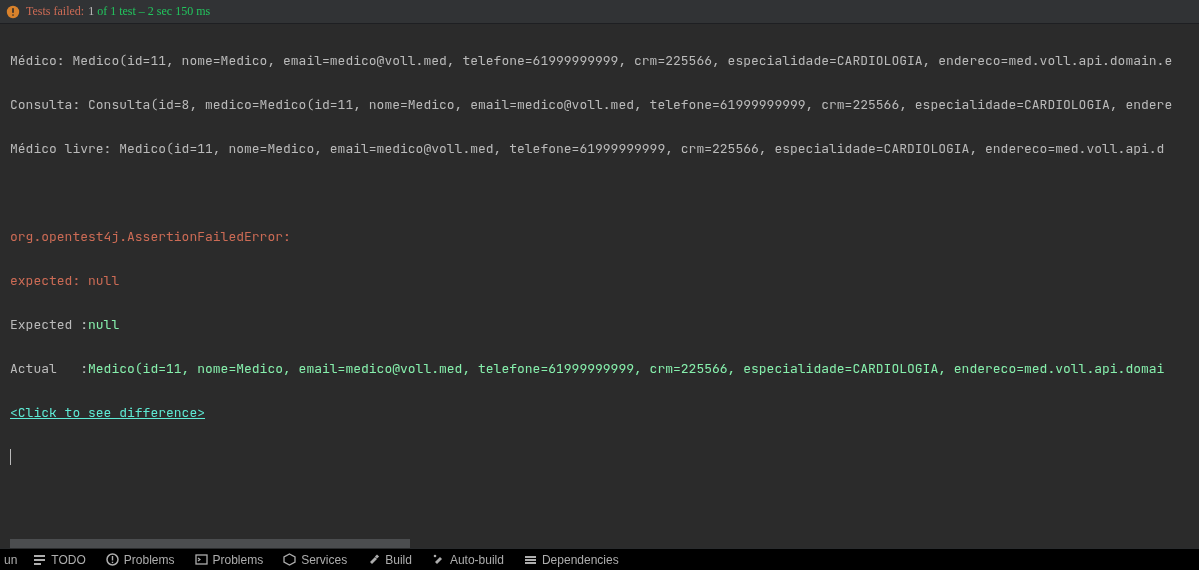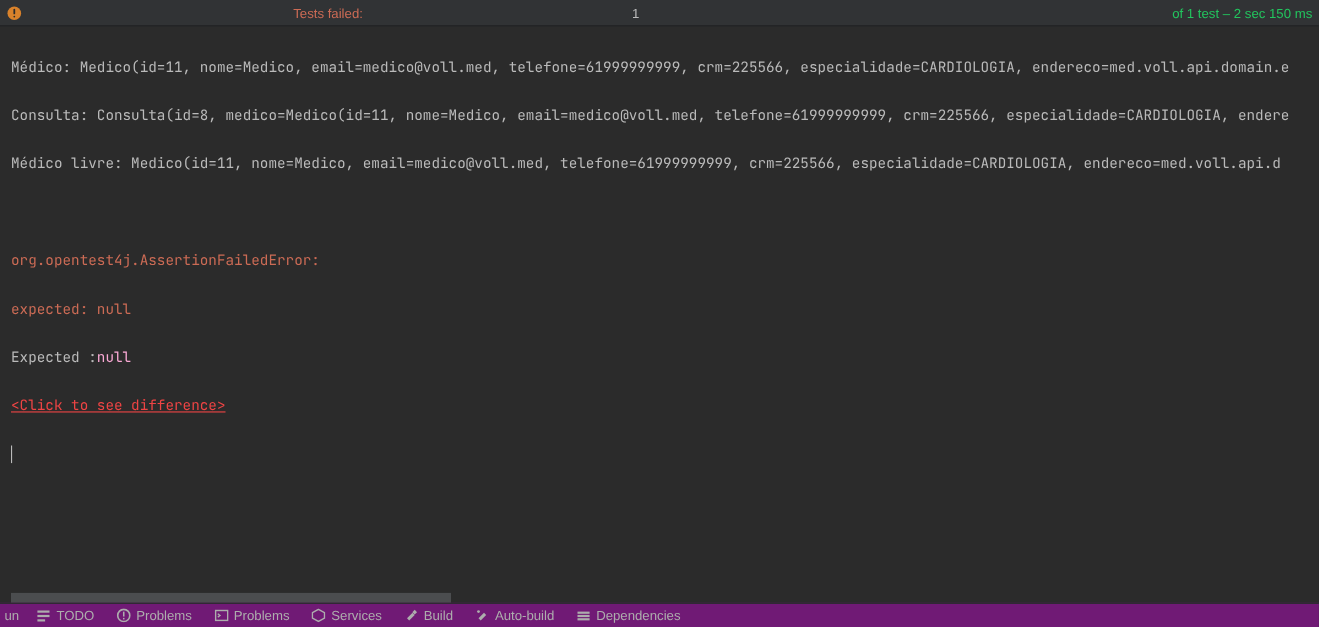--- a/index.html
+++ b/index.html
@@ -13,58 +13,57 @@
     overflow: hidden;
     position: relative;
   }
   .header {
     background: #313335;
     height: 24px;
     display: flex;
     align-items: center;
     padding: 0 6px;
     border-bottom: 1px solid #1e1f22;
-    font-family: Liberation Sans, sans-serif;
+    font-family: Liberation Serif, serif;
     font-size: 12px;
     color: #999;
-    justify-content: space-between;
   }
   .header .warn-icon { margin-right: 6px; display: inline-flex; }
   .header .fail-label { color: #cc6b55; font-weight: 500; margin-right: 4px; }
   .header .count { color: #bbb; }
   .header .rest { color: #22c55e; }
   .console {
     padding: 4px 23px 0 10px;
     line-height: 22px;
     white-space: pre;
     overflow: hidden;
     height: 522px;
   }
   .line { height: 22px; }
   .t-plain { color: #bababa; }
   .t-error { color: #cc6b55; }
-  .t-orange { color: #f9a8d4; }
-  .t-link { color: #ef4444; text-decoration: underline; cursor: pointer; }
+  .t-orange { color: #86efac; }
+  .t-link { color: #5eead4; text-decoration: underline; cursor: pointer; }
   .caret { display:inline-block; width:1px; height:16px; background:#bababa; vertical-align:middle;}
   .scrollbar-h {
     position: absolute;
     left: 10px;
     bottom: 22px;
     width: 400px;
     height: 9px;
     background: #4b4d4f;
     border-radius: 0;
   }
   .bottom-bar {
     position: absolute;
     bottom: 0;
     left: 0;
     right: 0;
     height: 22px;
-    background: #701a75;
+    background: #000000;
     border-top: 1px solid #2a2c2e;
     display: flex;
     align-items: center;
     font-family: "Segoe UI", Arial, sans-serif;
     font-size: 12px;
     color: #adadad;
   }
   .bb-item {
     display: flex;
     align-items: center;
@@ -93,20 +92,21 @@
 </div>
 
 <div class="console">
 <div class="line t-plain">Médico: Medico(id=11, nome=Medico, email=medico@voll.med, telefone=61999999999, crm=225566, especialidade=CARDIOLOGIA, endereco=med.voll.api.domain.e</div>
 <div class="line t-plain">Consulta: Consulta(id=8, medico=Medico(id=11, nome=Medico, email=medico@voll.med, telefone=61999999999, crm=225566, especialidade=CARDIOLOGIA, endere</div>
 <div class="line t-plain">Médico livre: Medico(id=11, nome=Medico, email=medico@voll.med, telefone=61999999999, crm=225566, especialidade=CARDIOLOGIA, endereco=med.voll.api.d</div>
 <div class="line">&nbsp;</div>
 <div class="line t-error">org.opentest4j.AssertionFailedError: </div>
 <div class="line t-error">expected: null</div>
 <div class="line"><span class="t-plain">Expected :</span><span class="t-orange">null</span></div>
+<div class="line"><span class="t-plain">Actual   :</span><span class="t-orange">Medico(id=11, nome=Medico, email=medico@voll.med, telefone=61999999999, crm=225566, especialidade=CARDIOLOGIA, endereco=med.voll.api.domai</span></div>
 <div class="line"><span class="t-link">&lt;Click to see difference&gt;</span></div>
 <div class="line"><span class="caret"></span></div>
 
 
 
 
 
 
 
 

